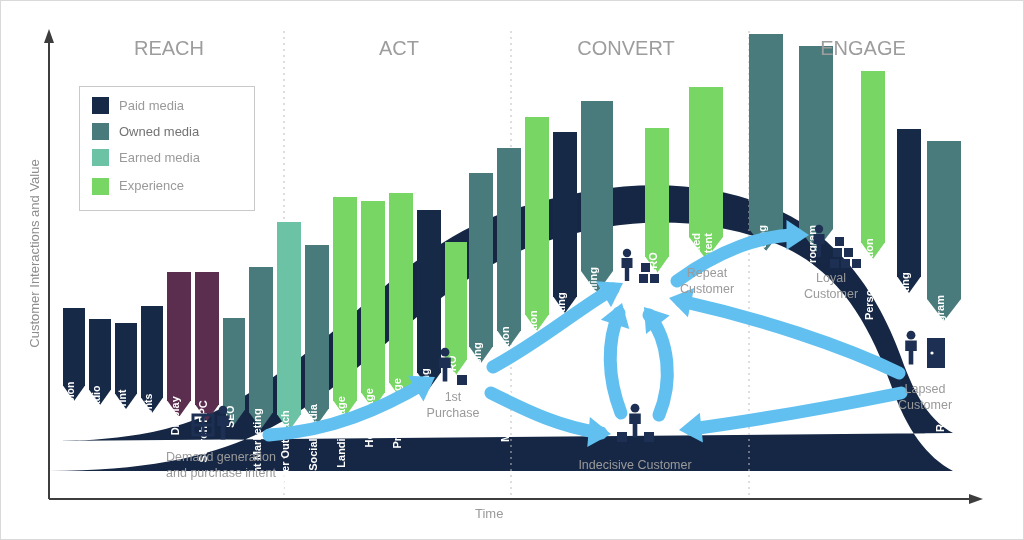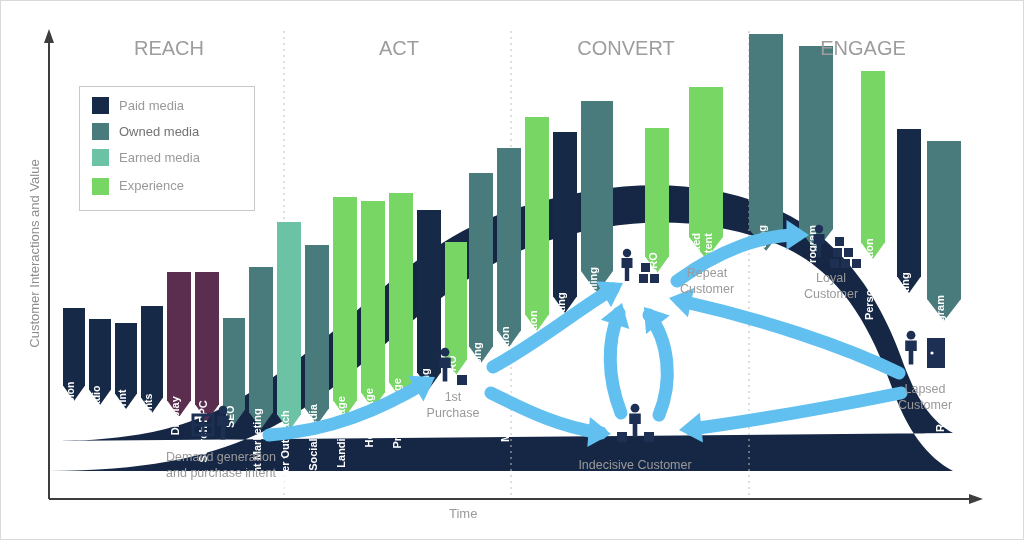--- a/index.html
+++ b/index.html
@@ -292,21 +292,21 @@
         <text x="625" y="54" text-anchor="middle" font-family="&quot;Liberation Sans&quot;, sans-serif" font-size="20" fill="#9d9d9d">CONVERT</text>
         <text x="862" y="54" text-anchor="middle" font-family="&quot;Liberation Sans&quot;, sans-serif" font-size="20" fill="#9d9d9d">ENGAGE</text>
       </g>
   </svg>
 
   <div class="abs" style="left:-82px;top:245px;width:230px;text-align:center;transform:rotate(-90deg);
               color:#8d8d8d;font-size:13px;">
     <span>Customer Interactions and Value</span>
   </div>
 
-  <div class="abs" style="left:448px;top:505px;color:#9a9a9a;font-size:13px;">
+  <div class="abs" style="left:474px;top:505px;color:#9a9a9a;font-size:13px;">
     <span>Time</span>
   </div>
 
   <div class="abs" style="left:78px;top:85px;width:176px;height:125px;border:1px solid #c9c9c9;
               background:#fff;box-sizing:border-box;padding:10px 8px 0 12px;">
     <div id="legend-items">
         <div style="display: flex; align-items: center; margin-bottom: 9px;">
           <span style="width: 17px; height: 17px; display: inline-block; margin-right: 10px; background: rgb(22, 41, 71);"></span>
           <span style="color: rgb(154, 154, 154); font-size: 13px;">Paid media</span>
         </div>

